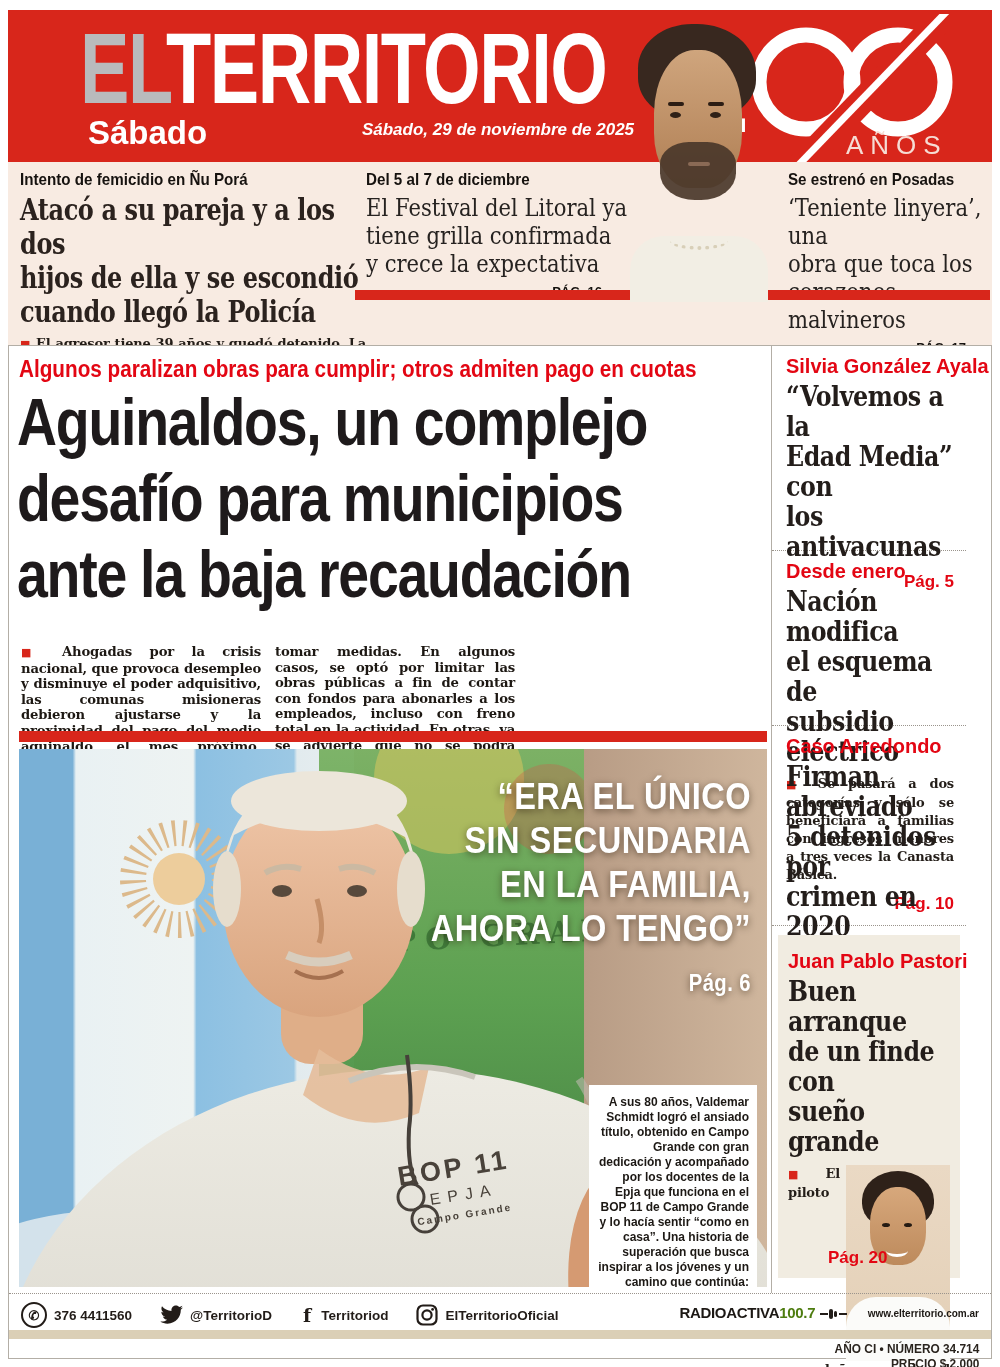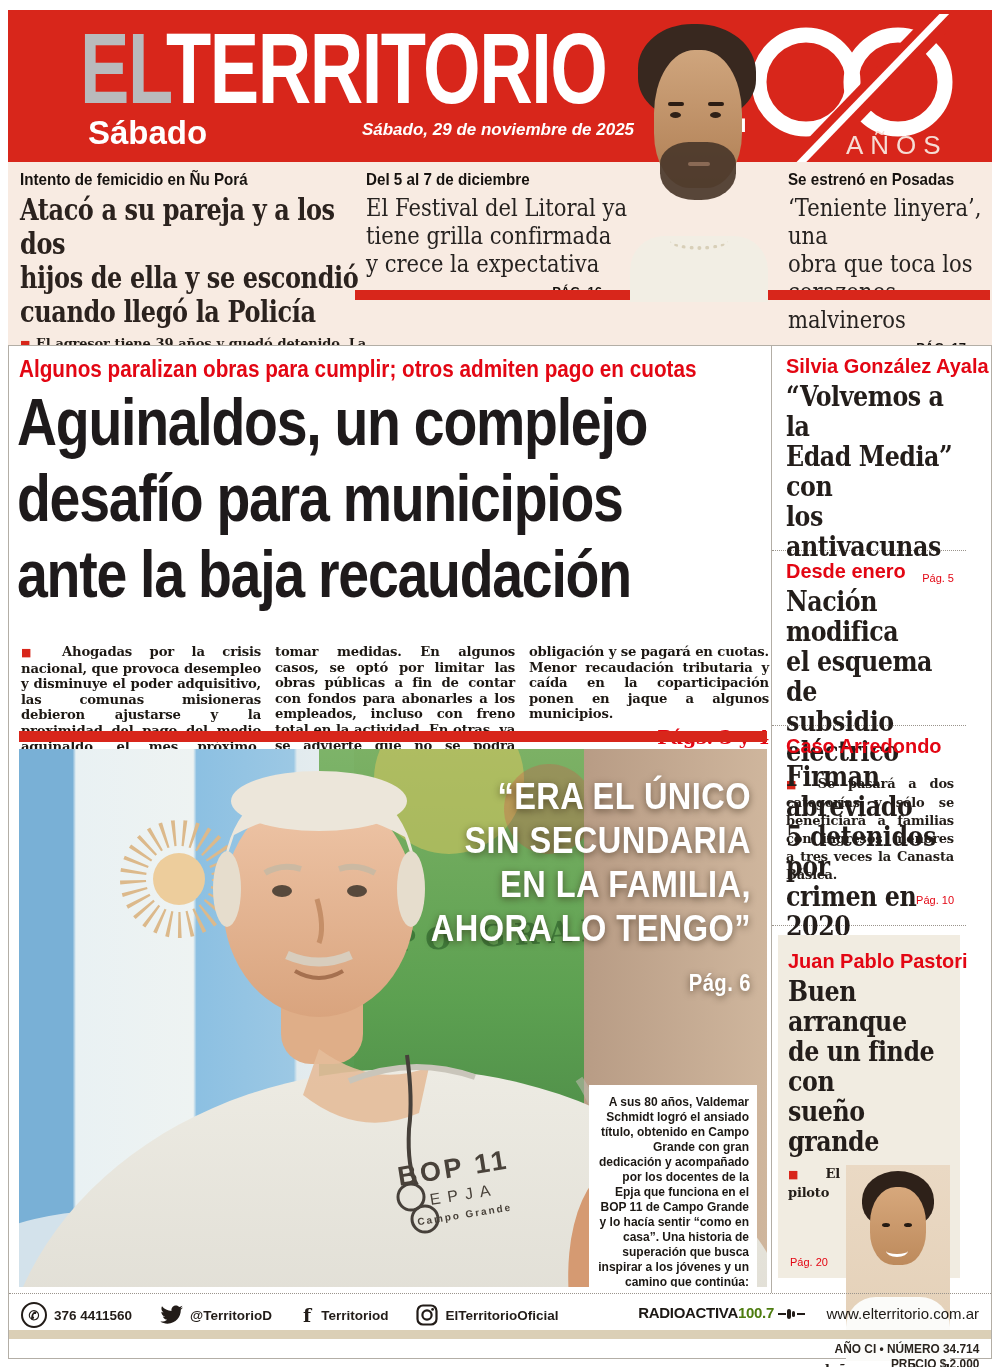--- a/index.html
+++ b/index.html
@@ -64,41 +64,41 @@
            z-index:3;}
   
   .sidebar{left:762px;top:0;width:195px;height:947px;border-left:1px solid #b3aea6;box-sizing:border-box;}
   .sb-story{padding:8px 12px 0 14px;box-sizing:border-box;}
   .sb-kicker{font-size:21px;font-weight:bold;color:#e30613;transform:scaleX(.95);
              transform-origin:0 0;white-space:nowrap;}
   .sb-head{font-family:"DejaVu Serif",serif;font-weight:bold;font-size:27px;line-height:30px;
            letter-spacing:-.5px;color:#231d1a;margin-top:4px;transform:scaleX(.88);
            transform-origin:0 0;width:114%;}
   .sb-brief{margin-top:8px;font-size:13px;}
-  .sb-pg{font-size:11px;font-weight:normal;color:#e30613;text-align:right;margin-top:10px;}
+  .sb-pg{font-size:17px;font-weight:bold;color:#e30613;text-align:right;margin-top:10px;margin-left:38px;}
   .dotted{border-bottom:1px dotted #9a948c;}
   .s1{height:205px;} .s2{height:175px;} .s3{height:200px;}
   .sb-box{margin:9px 6px 0 6px;background:#f1ece1;height:343px;padding:14px 10px 0 10px;
           box-sizing:border-box;position:relative;}
   .sb-box .sb-head{margin-bottom:4px;}
   .pastori-img{float:right;width:104px;height:196px;margin:4px 0 0 6px;position:relative;
                overflow:hidden;background:linear-gradient(180deg,#ead9c4,#e3cfb6);}
   .sb-box .sb-pg{position:absolute;left:12px;bottom:10px;text-align:left;}
   
   .footer{left:0;top:947px;width:982px;height:65px;border-top:1px dotted #9a948c;}
   .socials{left:12px;top:8px;display:flex;align-items:center;gap:7px;font-size:13.5px;
            font-weight:bold;color:#221c18;}
   .socials .gap{width:14px;}
   .ws-circle{width:22px;height:22px;border:2px solid #221c18;border-radius:50%;display:inline-flex;
              align-items:center;justify-content:center;font-size:13px;}
   .fb-f{font-family:"DejaVu Serif",serif;font-size:19px;font-weight:bold;padding:0 3px;}
   .radiozone{right:12px;top:10px;display:flex;align-items:center;gap:18px;}
   .radio-brand{font-size:15px;font-weight:900;letter-spacing:-.3px;color:#1c1814;}
   .radio-freq{font-weight:700;color:#4d7c0f;}
-  .site{font-size:15px;font-weight:400;color:#1c1814;}
+  .site{font-size:10px;font-weight:700;color:#1c1814;}
   .beige-bar{left:0;top:36px;width:982px;height:9px;background:#dbcfb6;}
   .edition{right:12px;top:48px;text-align:right;font-size:12.5px;font-weight:bold;color:#2a241e;
            line-height:15px;transform:scaleX(.95);transform-origin:100% 0;}
   
   .actor .hair{position:absolute;left:8px;top:0;width:118px;height:96px;background:#38281f;
                border-radius:46% 50% 42% 44%;}
   .actor .face{position:absolute;left:24px;top:26px;width:88px;height:138px;
                background:linear-gradient(180deg,#cfa57d 0%,#b98a60 70%,#a67a52 100%);
                border-radius:46% 46% 40% 40%;}
   .actor .eye{position:absolute;width:11px;height:6px;background:#2e2017;border-radius:50%;top:88px;}
@@ -204,24 +204,20 @@
       <span style="display:block">desafío para municipios</span>
       <span style="display:block">ante la baja recaudación</span>
     </div>
 
     <div class="abs bodycols">
       <div class="col">
         <span class="bullet">■</span>
         <span>Ahogadas por la crisis nacional, que provoca desempleo y disminuye el poder adquisitivo, las comunas misioneras debieron ajustarse y la proximidad del pago del medio aguinaldo, el mes próximo, obligó a muchas</span>
       </div>
       <div class="col">tomar medidas. En algunos casos, se optó por limitar las obras públicas a fin de contar con fondos para abonarles a los empleados, incluso con freno total en la actividad. En otras, ya se advierte que no se podrá afrontar la</div>
-      <div class="col">
-        <span>obligación y se pagará en cuotas. Menor recaudación tributaria y caída en la coparticipación ponen en jaque a algunos municipios.</span>
-        <div class="pages-ref">Págs. 3 y 4</div>
-      </div>
     </div>
 
     <div class="abs red-rule photo-rule"></div>
 
     <div class="abs photo">
       <svg width="748" height="538" viewBox="0 0 748 538">
         <defs>
           <linearGradient id="wall" x1="0" y1="0" x2="1" y2="0">
             <stop offset="0" stop-color="#b89c85"></stop>
               <stop offset="1" stop-color="#cfb69d"></stop>

